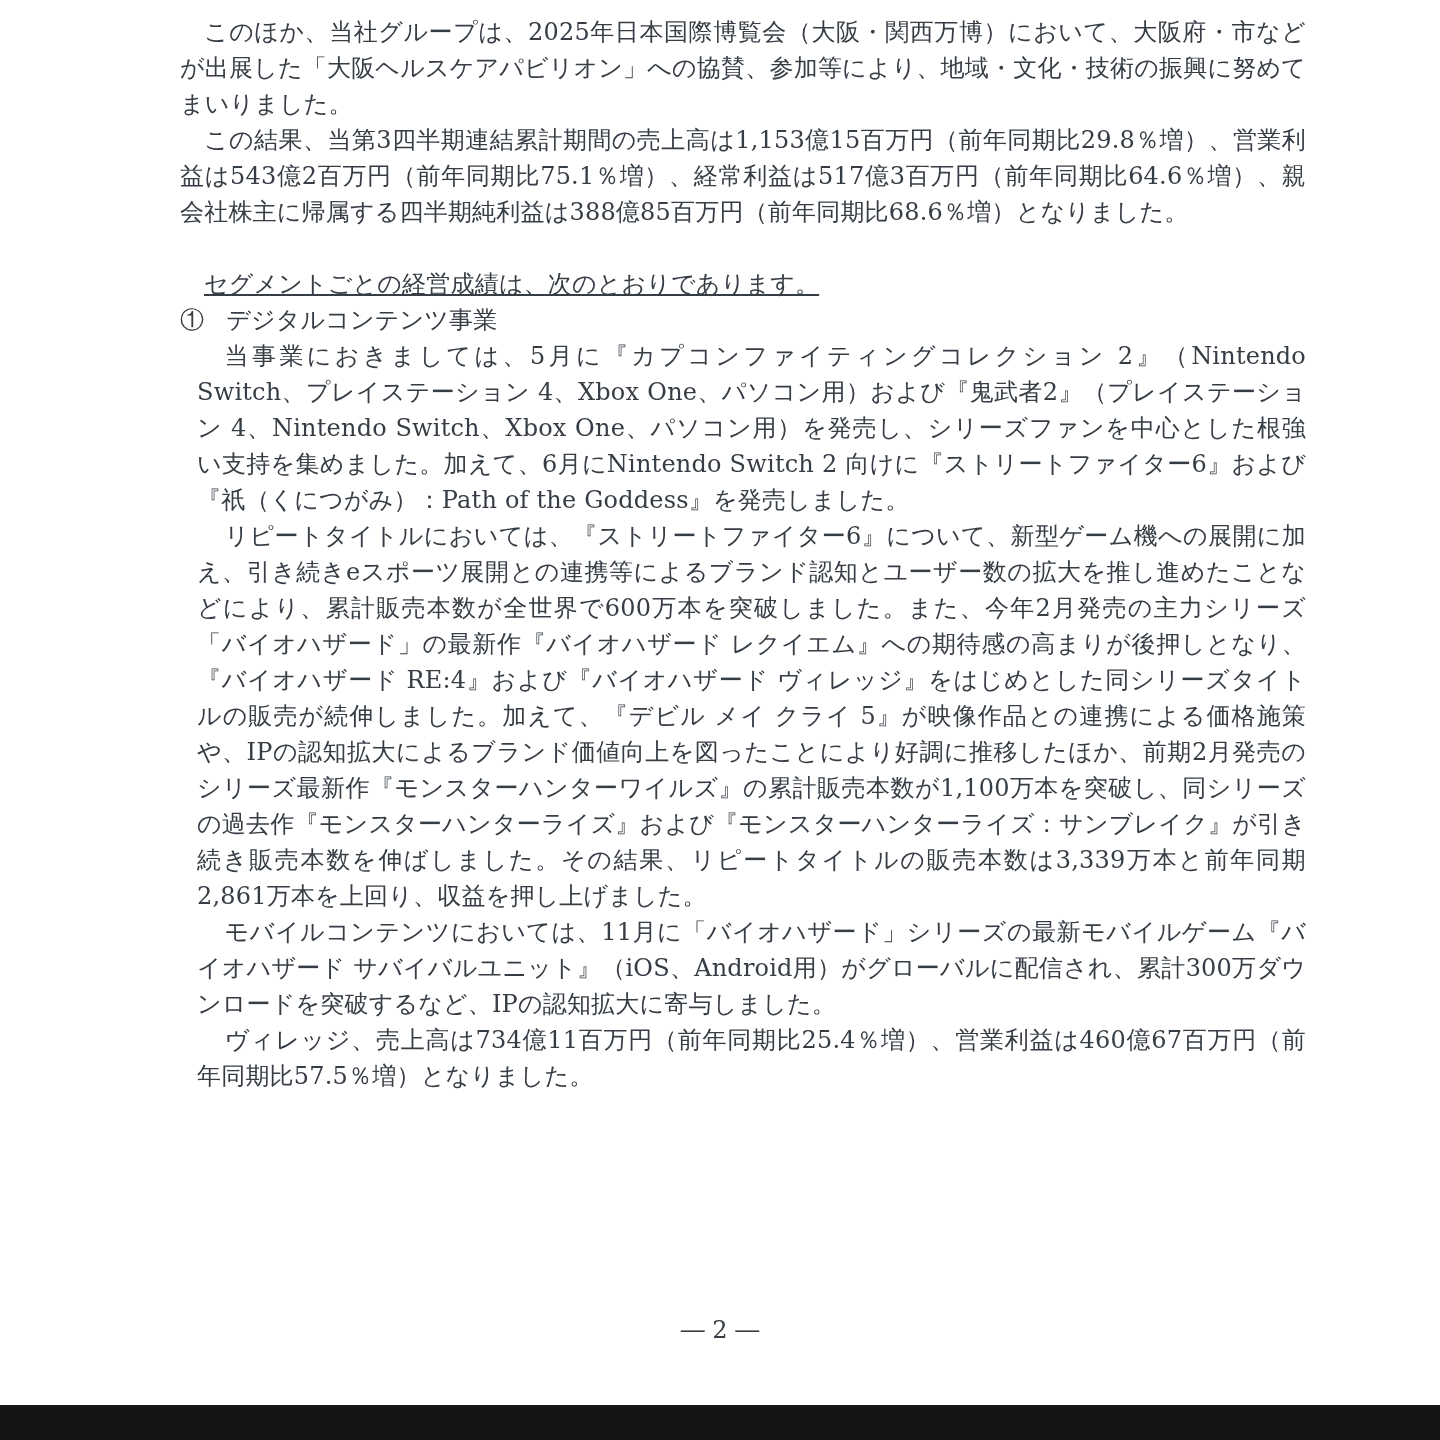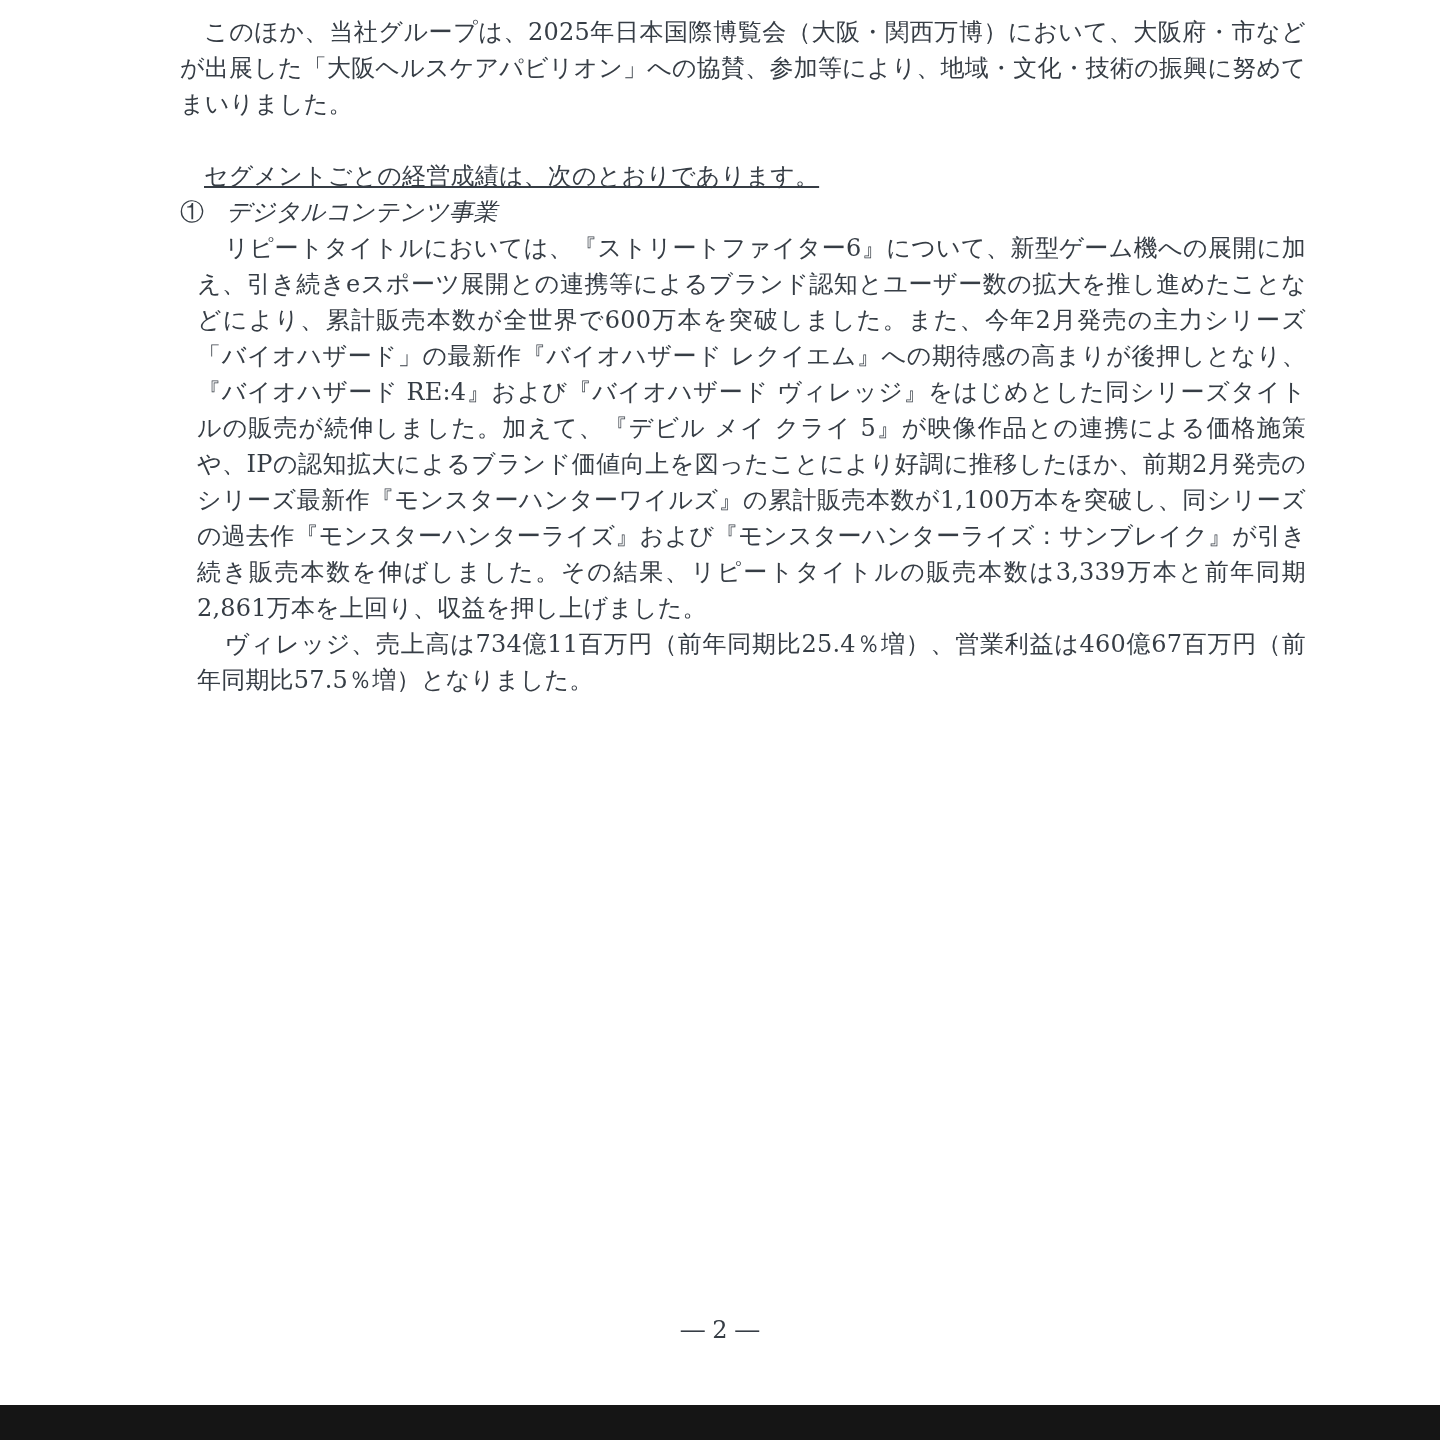--- a/index.html
+++ b/index.html
@@ -46,21 +46,20 @@
     display: flex;
     text-indent: 0;
   }
 
   .segment-number {
     flex: 0 0 auto;
   }
 
   .segment-title {
     margin-left: 22px;
-    font-style: italic;
   }
 
   .segment-body {
     margin-left: 17px;
   }
 
   .segment-body .para {
     text-indent: 1.15em;
   }
 
@@ -86,32 +85,35 @@
 </style>
 </head>
 <body>
 
 <div class="page">
 
   <div class="doc-content">
 
     <p class="para">このほか、当社グループは、2025年日本国際博覧会（大阪・関西万博）において、大阪府・市などが出展した「大阪ヘルスケアパビリオン」への協賛、参加等により、地域・文化・技術の振興に努めてまいりました。</p>
 
+    <p class="para">この結果、当第3四半期連結累計期間の売上高は1,153億15百万円（前年同期比29.8％増）、営業利益は543億2百万円（前年同期比75.1％増）、経常利益は517億3百万円（前年同期比64.6％増）、親会社株主に帰属する四半期純利益は388億85百万円（前年同期比68.6％増）となりました。</p>
 
     <p class="para segment-intro">セグメントごとの経営成績は、次のとおりであります。</p>
 
     <div class="segment-heading">
       <span class="segment-number">①</span>
       <span class="segment-title">デジタルコンテンツ事業</span>
     </div>
 
     <div class="segment-body">
+      <p class="para">当事業におきましては、5月に『カプコンファイティングコレクション 2』（Nintendo Switch、プレイステーション 4、Xbox One、パソコン用）および『鬼武者2』（プレイステーション 4、Nintendo Switch、Xbox One、パソコン用）を発売し、シリーズファンを中心とした根強い支持を集めました。加えて、6月にNintendo Switch 2 向けに『ストリートファイター6』および『祇（くにつがみ）：Path of the Goddess』を発売しました。</p>
 
       <p class="para">リピートタイトルにおいては、『ストリートファイター6』について、新型ゲーム機への展開に加え、引き続きeスポーツ展開との連携等によるブランド認知とユーザー数の拡大を推し進めたことなどにより、累計販売本数が全世界で600万本を突破しました。また、今年2月発売の主力シリーズ「バイオハザード」の最新作『バイオハザード レクイエム』への期待感の高まりが後押しとなり、『バイオハザード RE:4』および『バイオハザード ヴィレッジ』をはじめとした同シリーズタイトルの販売が続伸しました。加えて、『デビル メイ クライ 5』が映像作品との連携による価格施策や、IPの認知拡大によるブランド価値向上を図ったことにより好調に推移したほか、前期2月発売のシリーズ最新作『モンスターハンターワイルズ』の累計販売本数が1,100万本を突破し、同シリーズの過去作『モンスターハンターライズ』および『モンスターハンターライズ：サンブレイク』が引き続き販売本数を伸ばしました。その結果、リピートタイトルの販売本数は3,339万本と前年同期2,861万本を上回り、収益を押し上げました。</p>
 
+      <p class="para">モバイルコンテンツにおいては、11月に「バイオハザード」シリーズの最新モバイルゲーム『バイオハザード サバイバルユニット』（iOS、Android用）がグローバルに配信され、累計300万ダウンロードを突破するなど、IPの認知拡大に寄与しました。</p>
 
       <p class="para">ヴィレッジ、売上高は734億11百万円（前年同期比25.4％増）、営業利益は460億67百万円（前年同期比57.5％増）となりました。</p>
     </div>
 
   </div>
 
   <div class="page-footer">― 2 ―</div>
 
   <div class="bottom-bar"></div>
 

